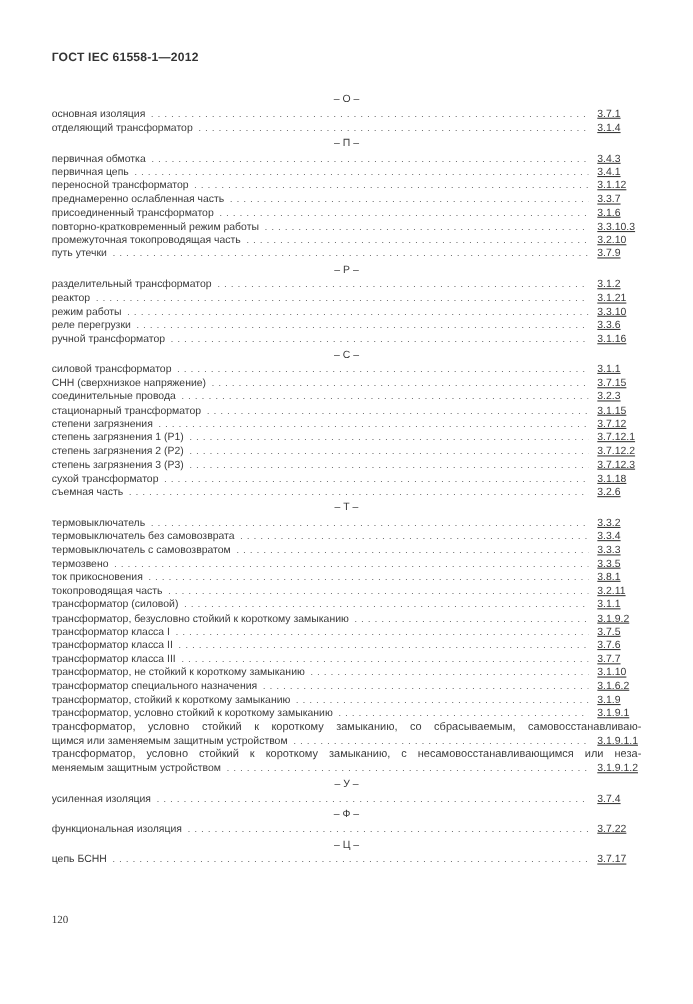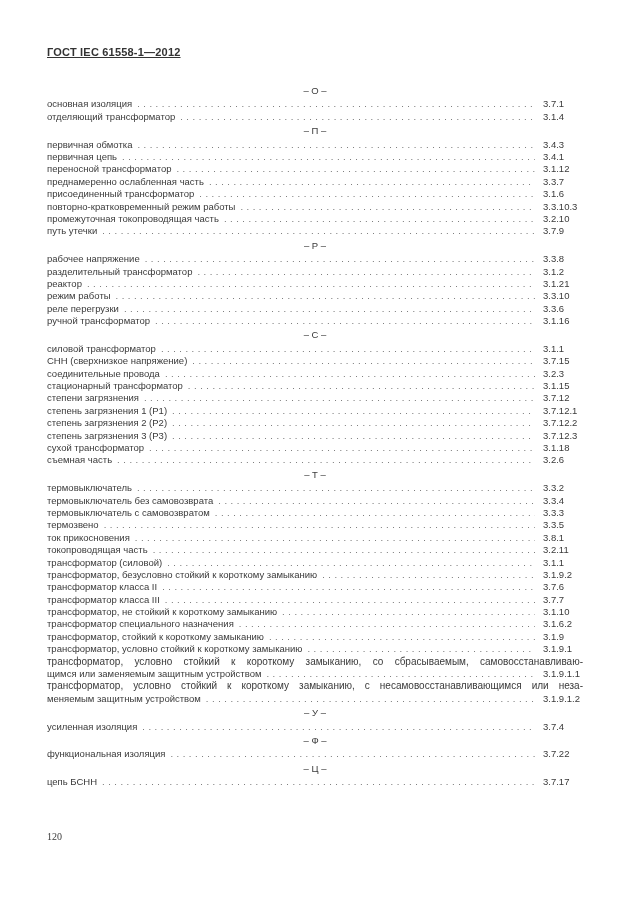--- a/index.html
+++ b/index.html
@@ -14,21 +14,20 @@
   }
   .doc-header {
     position: absolute;
     left: 47px;
     top: 46px;
     font-size: 11px;
     font-weight: bold;
     color: #333333;
     letter-spacing: 0.2px;
     white-space: nowrap;
-    text-decoration: underline;
   }
   .index {
     position: absolute;
     left: 47px;
     top: 83px;
     width: 536px;
   }
   .letter {
     text-align: center;
     font-size: 9.5px;
@@ -55,20 +54,21 @@
     letter-spacing: 3.5px;
   }
   .dots::after {
     content: "........................................................................................................................................";
   }
   .ref {
     flex: none;
     width: 40px;
     text-align: left;
     white-space: nowrap;
+    text-decoration: underline;
   }
   .wrapline {
     font-size: 10px;
     line-height: 12.4px;
     height: 12.4px;
     overflow: hidden;
     text-align: justify;
     text-align-last: justify;
   }
   .page-number {
@@ -133,25 +133,20 @@
         <span class="dots"></span>
         <span class="ref">3.2.10</span>
       </div>
       <div class="row">
         <span class="term">путь утечки</span>
         <span class="dots"></span>
         <span class="ref">3.7.9</span>
       </div>
       <div class="letter">– Р –</div>
       <div class="row">
-        <span class="term">рабочее напряжение</span>
-        <span class="dots"></span>
-        <span class="ref">3.3.8</span>
-      </div>
-      <div class="row">
         <span class="term">разделительный трансформатор</span>
         <span class="dots"></span>
         <span class="ref">3.1.2</span>
       </div>
       <div class="row">
         <span class="term">реактор</span>
         <span class="dots"></span>
         <span class="ref">3.1.21</span>
       </div>
       <div class="row">
@@ -253,20 +248,25 @@
       </div>
       <div class="row">
         <span class="term">трансформатор (силовой)</span>
         <span class="dots"></span>
         <span class="ref">3.1.1</span>
       </div>
       <div class="row">
         <span class="term">трансформатор, безусловно стойкий к короткому замыканию</span>
         <span class="dots"></span>
         <span class="ref">3.1.9.2</span>
+      </div>
+      <div class="row">
+        <span class="term">трансформатор класса I</span>
+        <span class="dots"></span>
+        <span class="ref">3.7.5</span>
       </div>
       <div class="row">
         <span class="term">трансформатор класса II</span>
         <span class="dots"></span>
         <span class="ref">3.7.6</span>
       </div>
       <div class="row">
         <span class="term">трансформатор класса III</span>
         <span class="dots"></span>
         <span class="ref">3.7.7</span>

